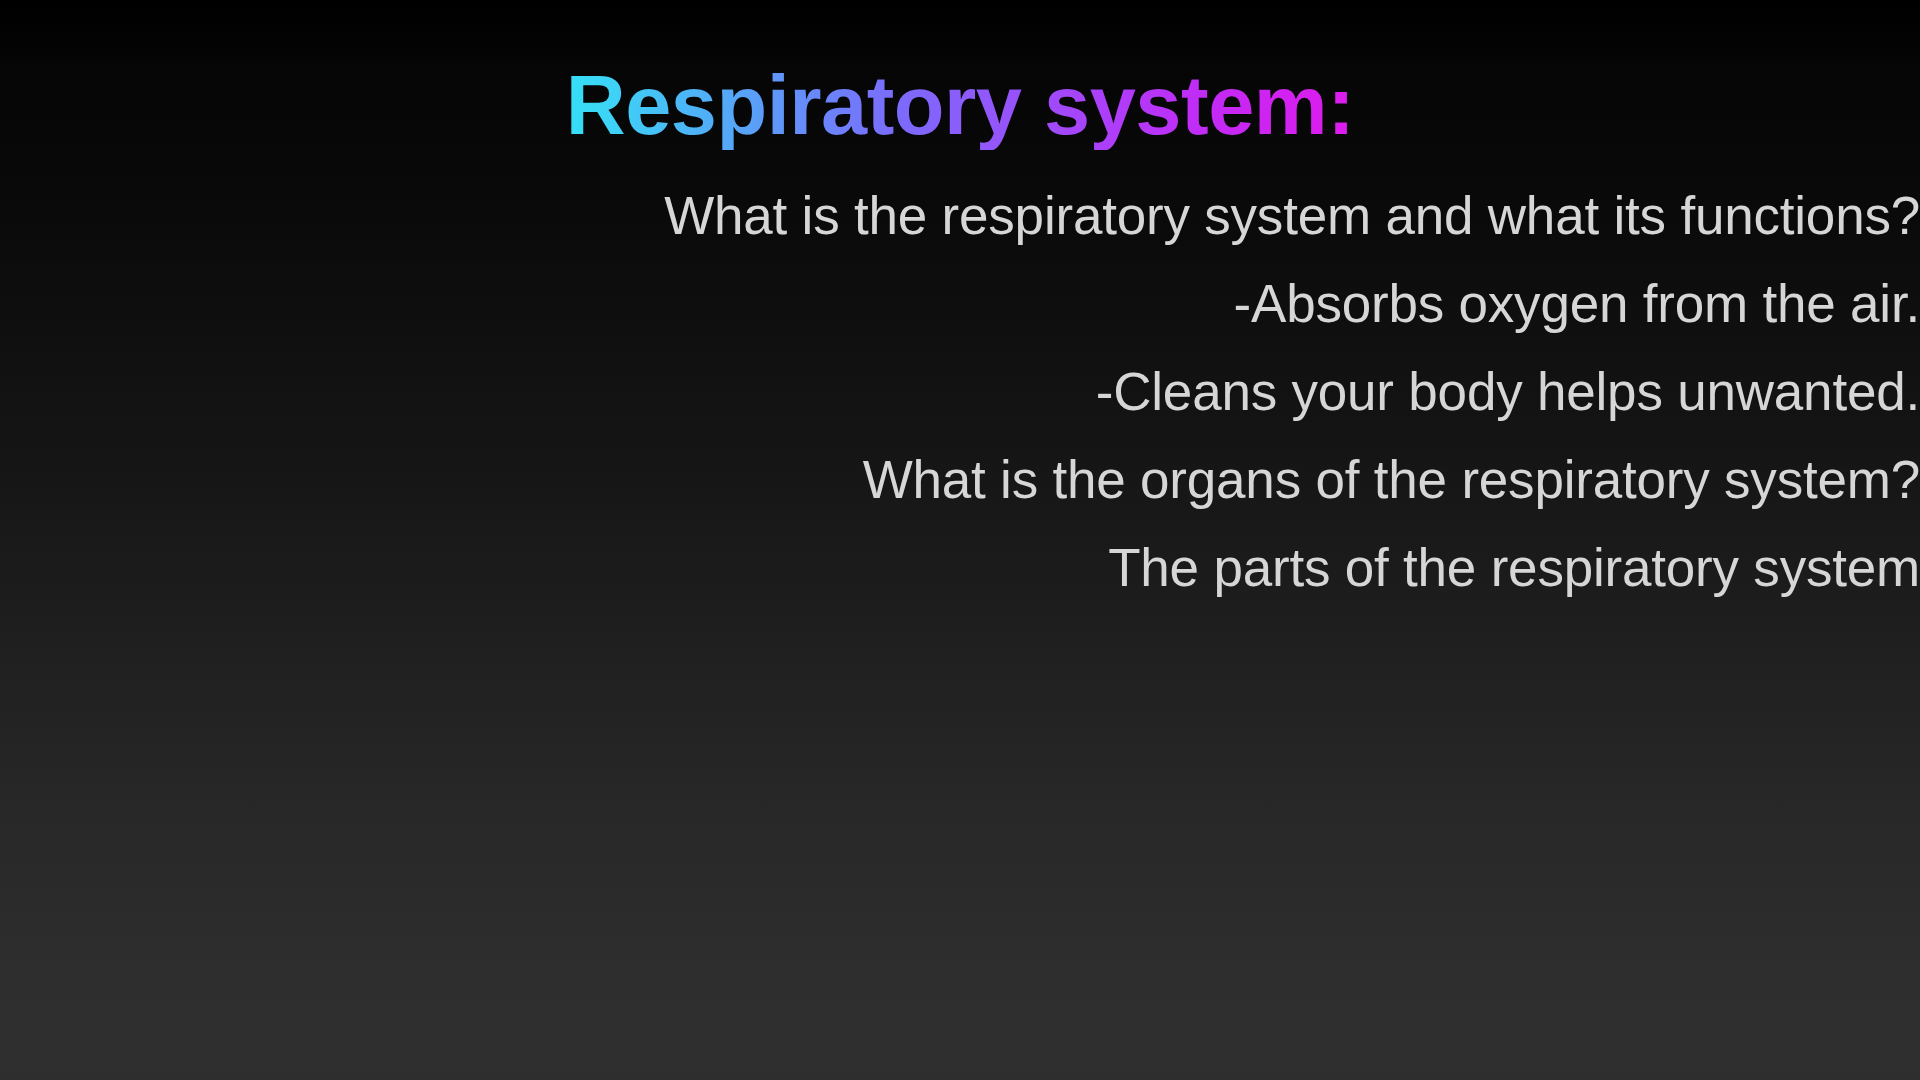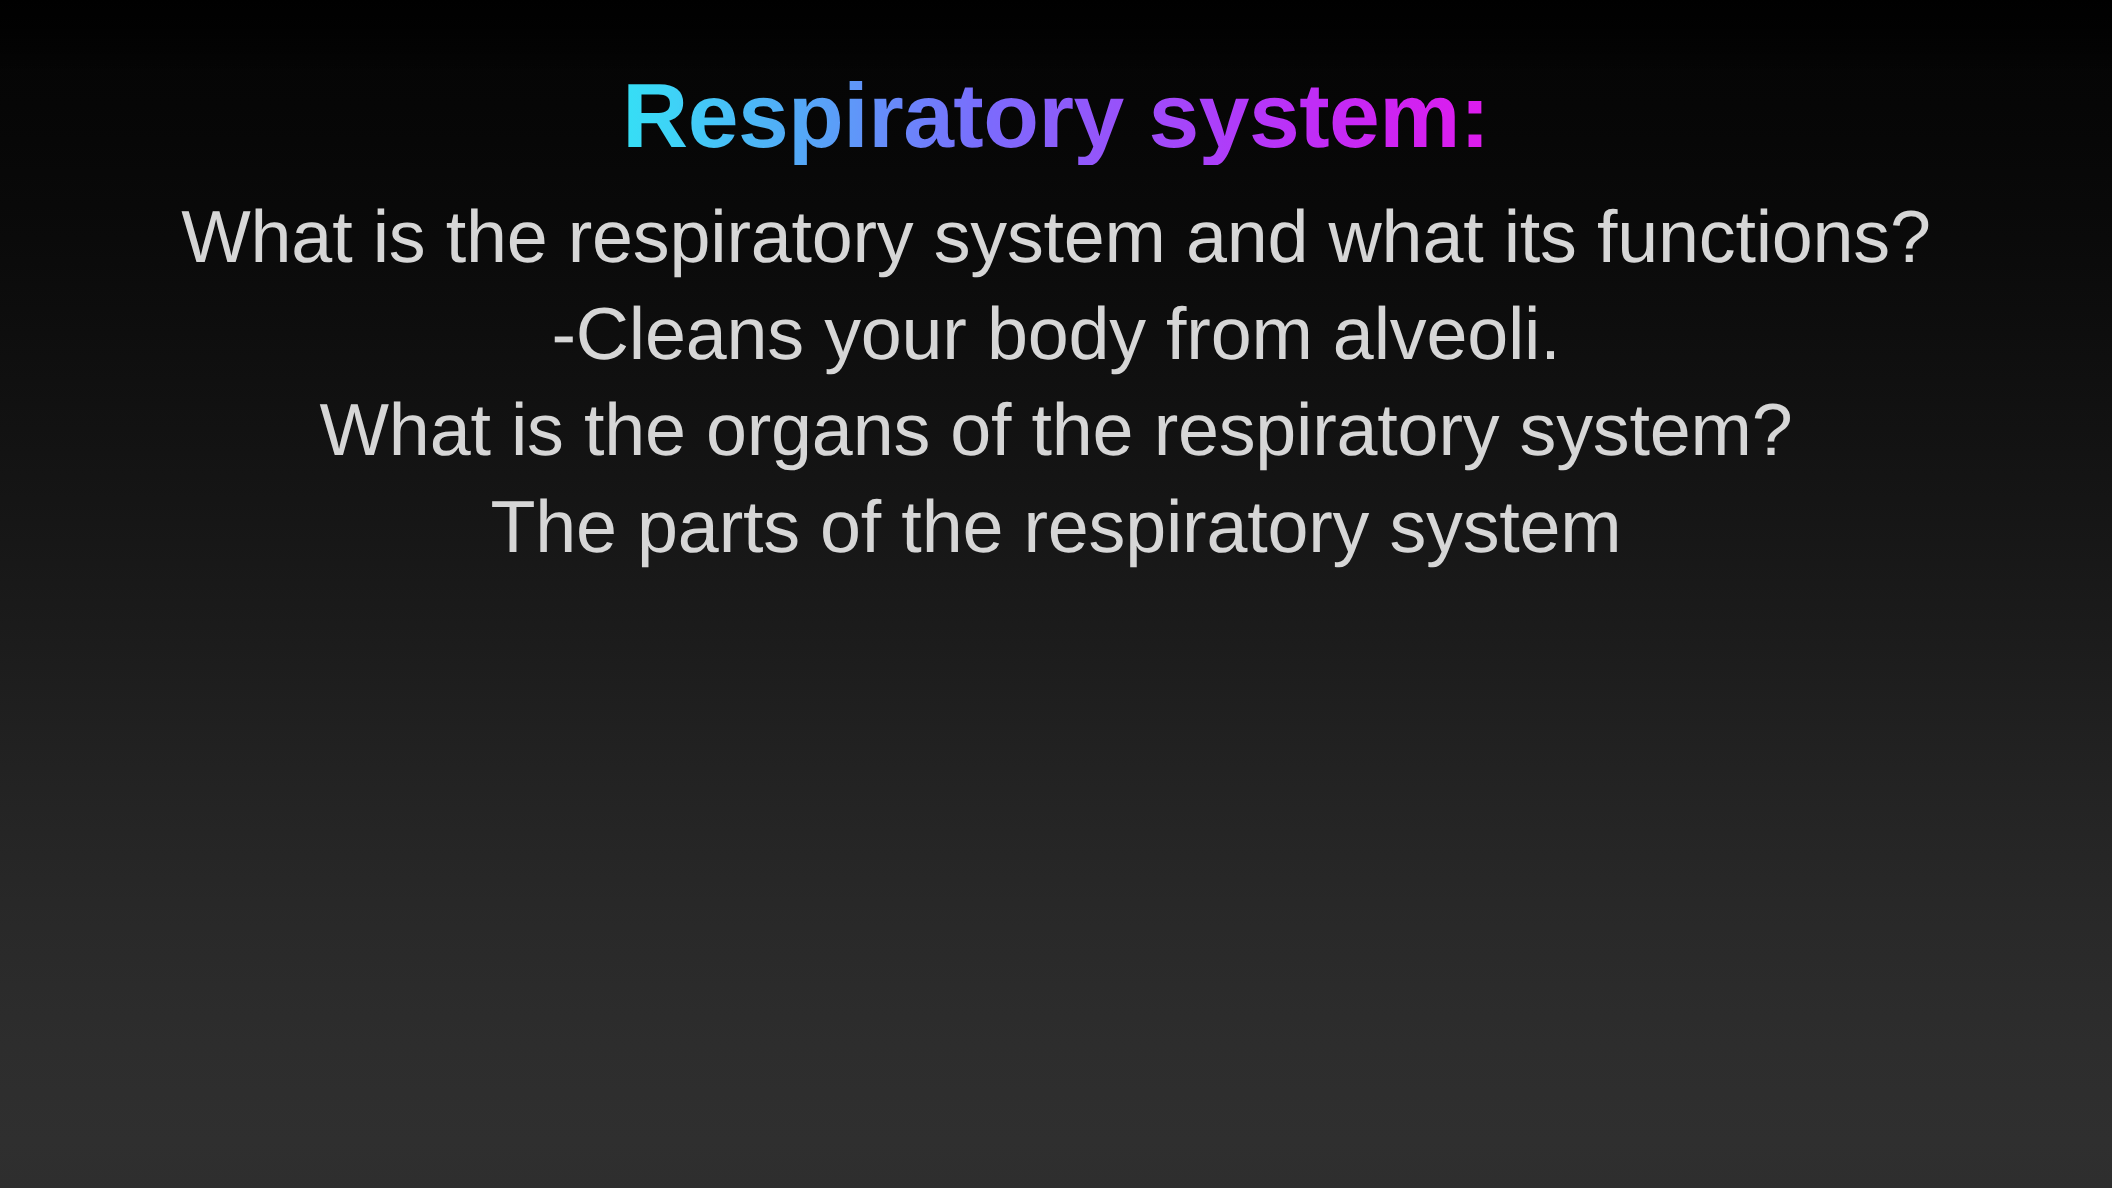--- a/index.html
+++ b/index.html
@@ -79,42 +79,43 @@
         #dd1cee 100%);
     -webkit-background-clip: text;
     background-clip: text;
     color: transparent;
     -webkit-text-fill-color: transparent;
   }
 
   #body-block {
     margin-top: 22px;
     width: 1920px;
-    text-align: center;
+    text-align: right;
     color: #d6d6d6;
-    font-size: 67px;
+    font-size: 53px;
     font-weight: 400;
     line-height: 88px;
     letter-spacing: -0.2px;
   }
 
   .body-line {
     display: block;
     white-space: nowrap;
   }
 </style>
 </head>
 <body>
 
 <div id="slide">
   <div id="content">
 
     <h1 id="slide-title">Respiratory system:</h1>
 
     <div id="body-block">
       <span class="body-line">What is the respiratory system and what its functions?</span>
-      <span class="body-line">-Cleans your body from alveoli.</span>
+      <span class="body-line">-Absorbs oxygen from the air.</span>
+      <span class="body-line">-Cleans your body helps unwanted.</span>
       <span class="body-line">What is the organs of the respiratory system?</span>
       <span class="body-line">The parts of the respiratory system</span>
     </div>
 
   </div>
 </div>
 
 </body></html>

